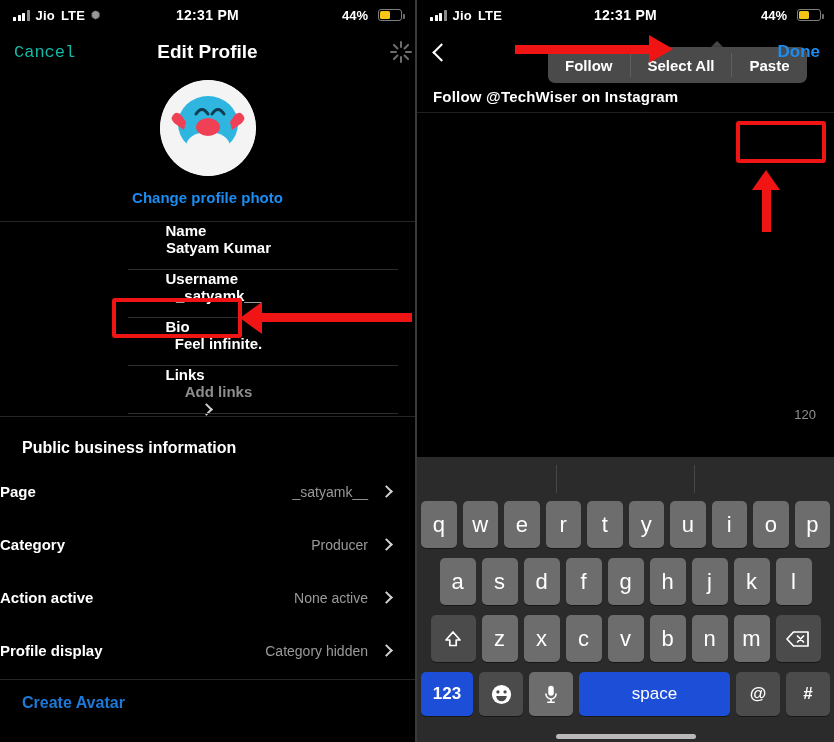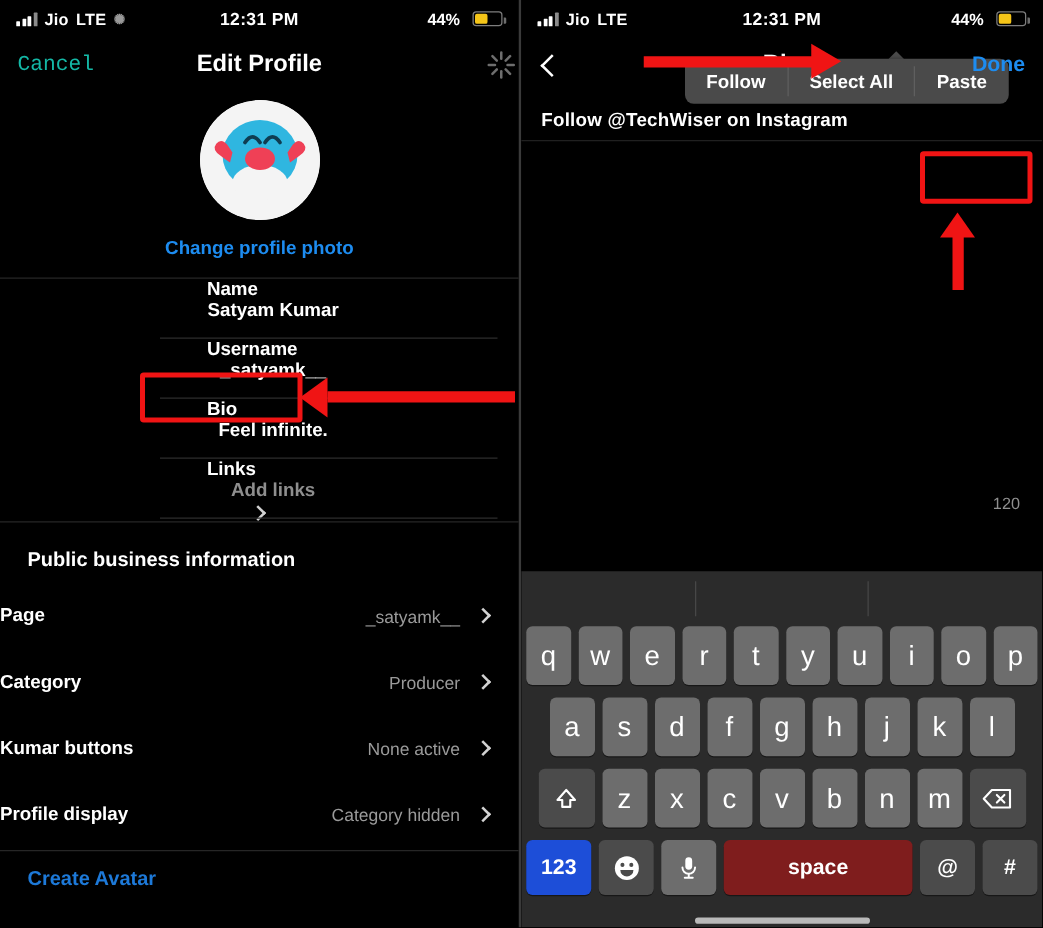--- a/index.html
+++ b/index.html
@@ -54,21 +54,21 @@
   .section-title { font-size:16px; font-weight:bold; padding:22px 22px 8px 22px; }
   .biz-row { display:flex; align-items:center; min-height:53px; }
   .biz-row .label { font-size:15px; font-weight:bold; flex:1; }
   .biz-row .val { font-size:14px; color:#9a9a9a; margin-right:14px; }
   .create-avatar { color:#1d79d8; font-size:16px; font-weight:bold; padding-left:22px; }
 
   
   .bio-area { padding:14px 16px 0 16px; position:relative; height:356px; }
   .bio-text { font-size:15px; font-weight:bold; letter-spacing:.2px; }
   .bio-hairline { position:absolute; left:0; right:0; top:38px; height:1px; background:#202020; }
-  .counter { position:absolute; right:18px; bottom:20px; font-size:13px; color:#8f8f8f; }
+  .counter { position:absolute; right:18px; bottom:8px; font-size:13px; color:#8f8f8f; }
 
   
   .ctxmenu { position:absolute; left:131px; top:47px; display:flex; align-items:stretch; height:36px;
              background:#4a4a4a; border-radius:7px; box-shadow:0 1px 4px rgba(0,0,0,.6); }
   .ctxmenu .item { display:flex; align-items:center; justify-content:center; padding:0 17px;
                    font-size:15px; font-weight:bold; color:#fff; white-space:nowrap; }
   .ctxmenu .divider { width:1px; background:#5f5f5f; margin:6px 0; }
   .ctx-caret { position:absolute; left:293px; top:41px; width:0; height:0;
                border-left:7px solid transparent; border-right:7px solid transparent; border-bottom:7px solid #4a4a4a; }
 
@@ -82,21 +82,21 @@
   .krow1 .key { width:36px; }
   .krow2 { padding:0 22px; }
   .krow2 .key { width:36px; }
   .krow3 .key.letter { width:36px; }
   .key.dark { background:#4b4b4b; width:45px; }
   .krow4 { gap:6px; }
   .krow4 .key { height:44px; font-size:17px; font-weight:bold; }
   .key.num { width:52px; background:#1d4ed8; }
   .key.small { width:44px; background:#4b4b4b; }
   .key.mic { width:44px; background:#6d6d6d; }
-  .key.space { flex:1; max-width:208px; background:#7f1d1d; font-size:17px; font-weight:bold;text-align:right; }
+  .key.space { flex:1; max-width:208px; background:#1d4ed8; font-size:17px; font-weight:normal;text-align:right; }
   .key.at { width:44px; background:#4b4b4b; }
   .key.hash { width:44px; background:#4b4b4b; }
   .home-ind { position:absolute; left:50%; transform:translateX(-50%); bottom:3px; width:140px; height:5px;
               background:#b9b9b9; border-radius:3px; }
 
   
   .ann-box { position:absolute; border:4px solid #f01414; border-radius:3px; pointer-events:none; }
   .ann-arrow { position:absolute; pointer-events:none; }
   .ann-arrow .shaft { position:absolute; background:#f01414; }
   .ann-arrow .headL { position:absolute; width:0; height:0; border-top:16px solid transparent;
@@ -199,21 +199,21 @@
         <span class="label">Page</span>
         <span class="val">_satyamk__</span>
         <span class="chev"></span>
       </div>
       <div class="biz-row">
         <span class="label">Category</span>
         <span class="val">Producer</span>
         <span class="chev"></span>
       </div>
       <div class="biz-row">
-        <span class="label">Kumar buttons</span>
+        <span class="label">Action active</span>
         <span class="val">None active</span>
         <span class="chev"></span>
       </div>
       <div class="biz-row">
         <span class="label">Profile display</span>
         <span class="val">Category hidden</span>
         <span class="chev"></span>
       </div>
     </div>
 

